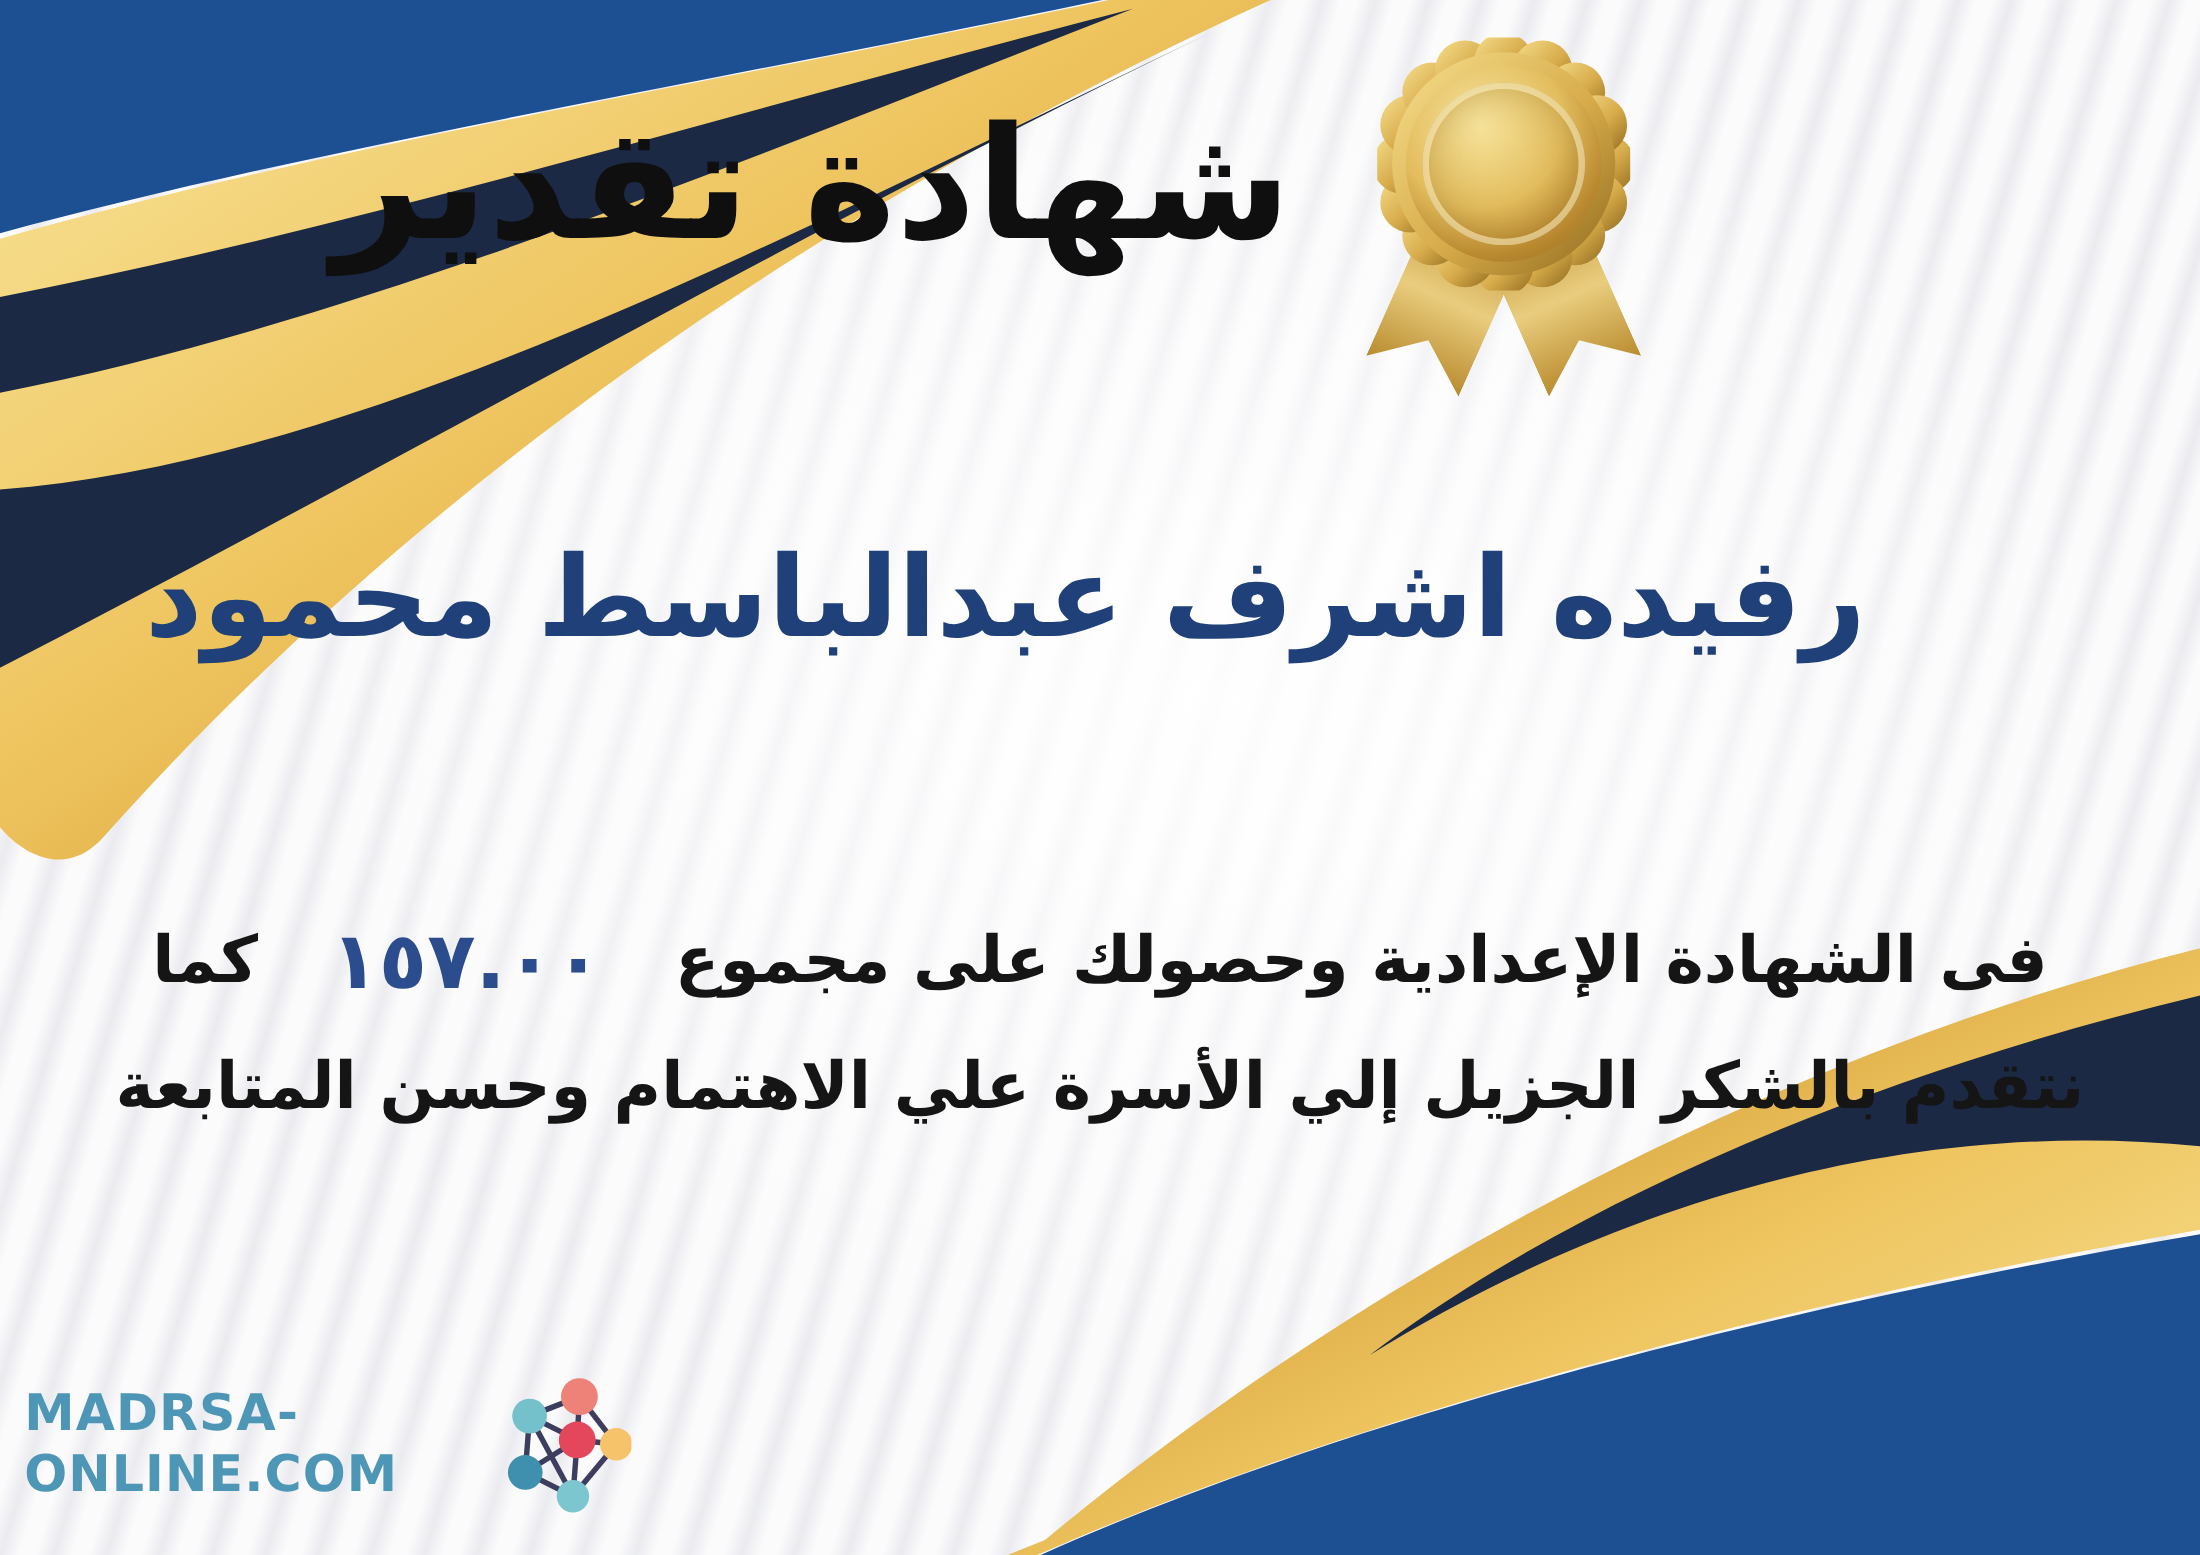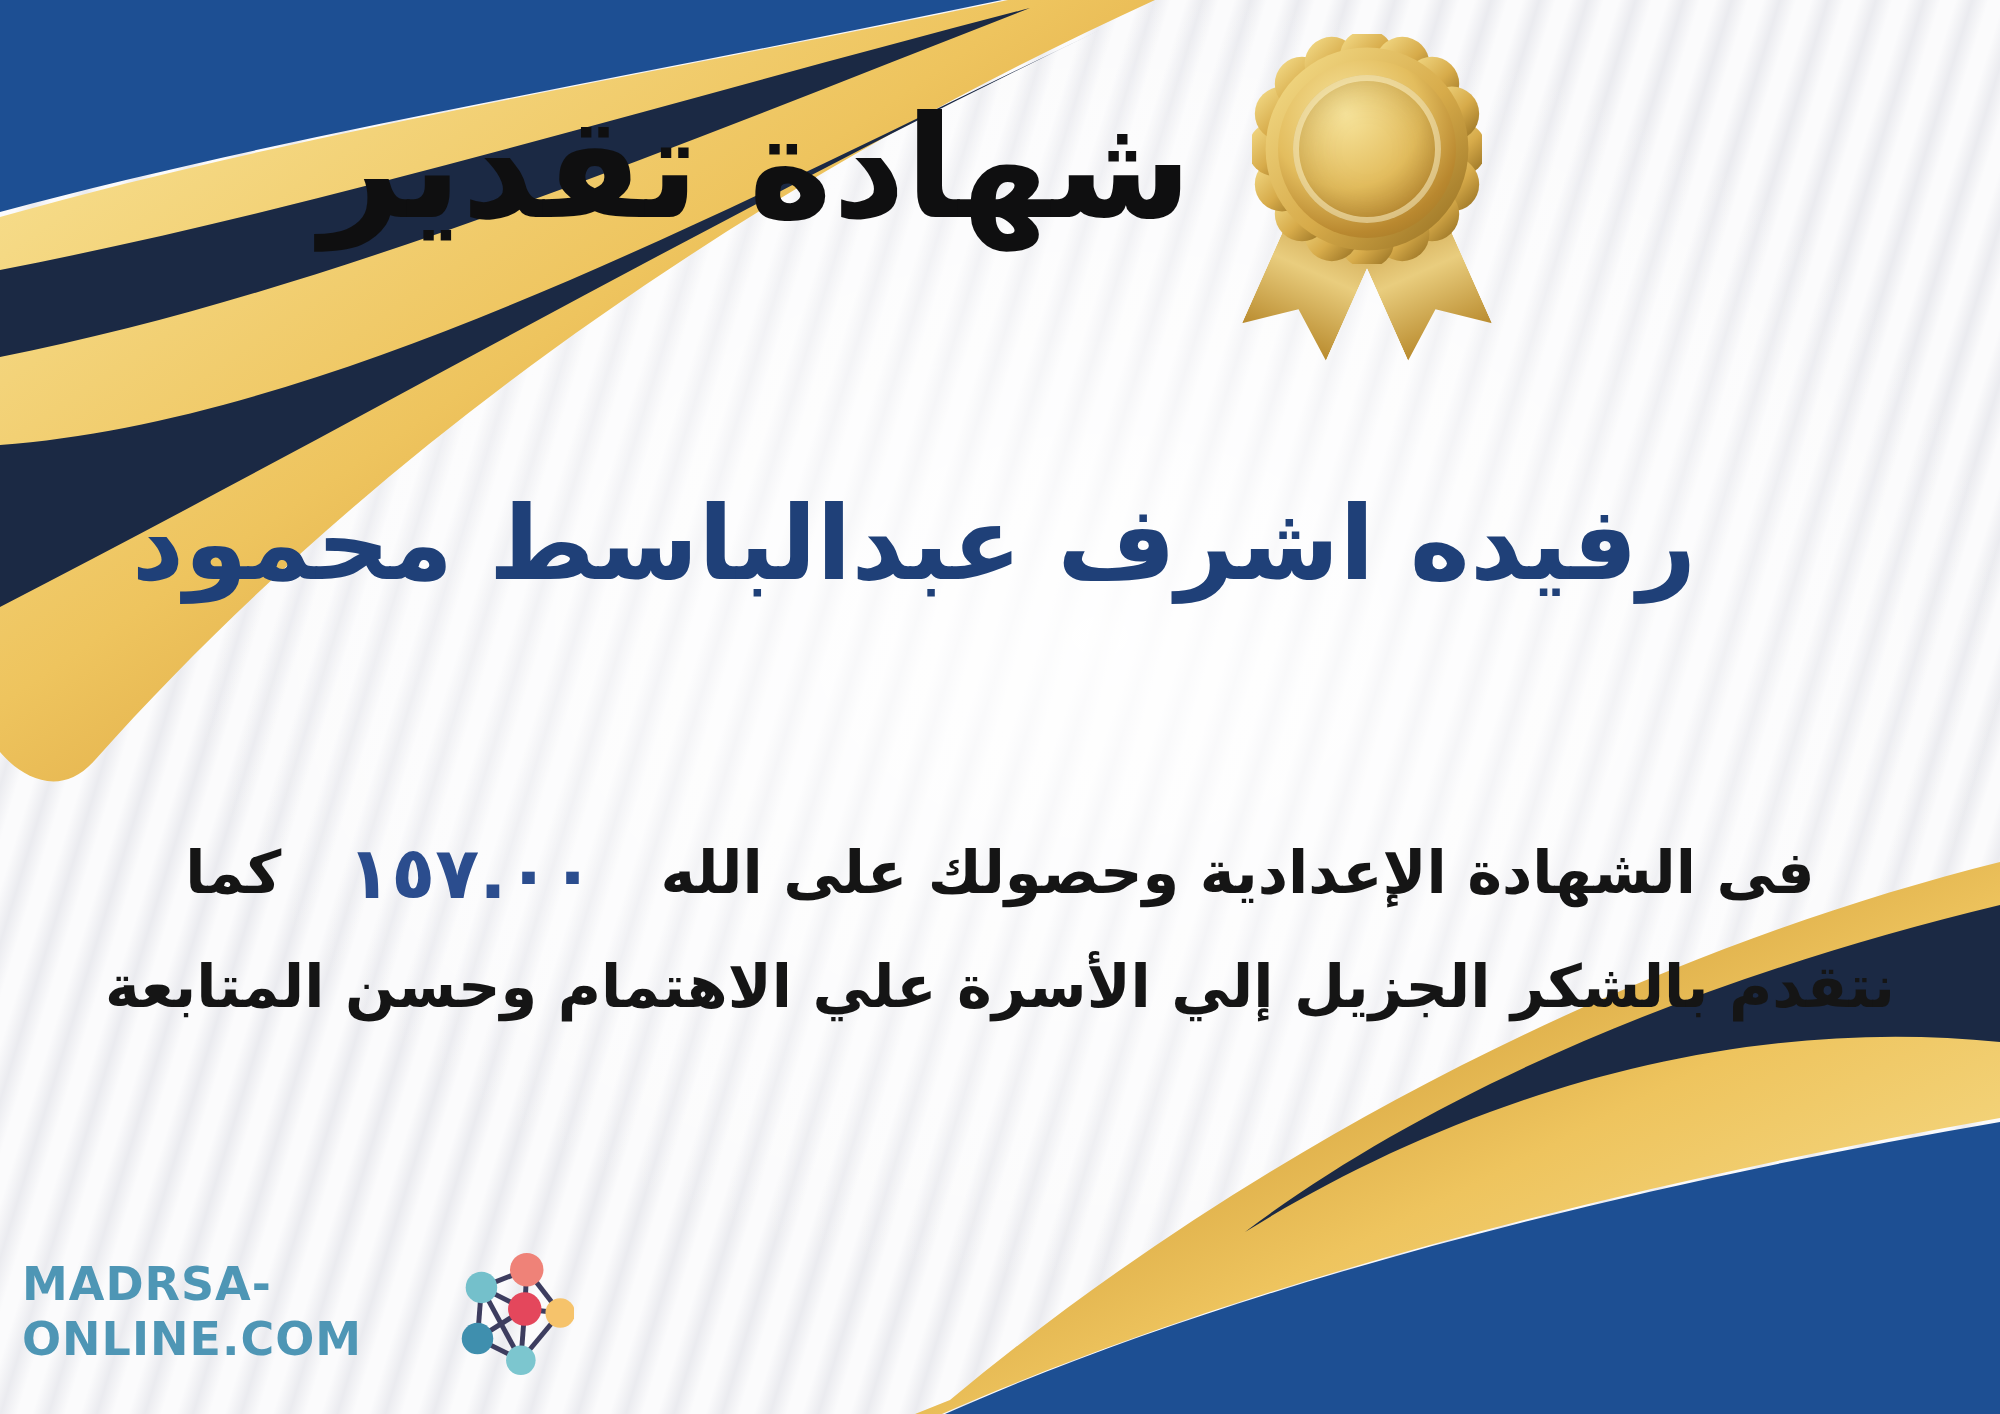--- a/index.html
+++ b/index.html
@@ -10,21 +10,21 @@
     background-image:
       radial-gradient(ellipse at 55% 45%, rgba(255,255,255,.9) 0%, rgba(255,255,255,0) 60%),
       repeating-linear-gradient(107deg,
         rgba(221,222,229,.55) 0px, rgba(255,255,255,0) 16px,
         rgba(255,255,255,0) 30px, rgba(221,222,229,.55) 46px);
   }
   svg.decor{position:absolute; inset:0; z-index:1; pointer-events:none;}
 
   
   .title{
-    position:absolute; top:86px; left:256px; width:1000px; z-index:3;
+    position:absolute; top:86px; left:238px; width:1000px; z-index:3;
     text-align:center; font-size:142px; font-weight:600; color:#0f0f10; line-height:1.15;
   }
   .name{
     position:absolute; top:478px; left:74px; width:1680px; z-index:3;
     text-align:center; font-size:102px; font-weight:700; color:#1f4078; line-height:1.3;
   }
   .body-line{
     position:absolute; left:40px; width:1920px; z-index:3;
     text-align:center; font-size:59px; font-weight:600; color:#151515; line-height:1.4;
   }
@@ -127,21 +127,21 @@
     <div class="medal-ring"></div>
     <div class="medal-face"></div>
   </div>
 
   <div class="title" dir="rtl">شهادة تقدير</div>
 
   <div class="name" dir="rtl">رفيده اشرف عبدالباسط محمود</div>
 
 
   <div class="body-line line2" dir="rtl">
-    <span>فى الشهادة الإعدادية وحصولك على الله</span>
+    <span>فى الشهادة الإعدادية وحصولك على مجموع</span>
     <span class="score">١٥٧.٠٠</span>
     <span>كما</span>
   </div>
 
   <div class="body-line line3" dir="rtl">نتقدم  بالشكر الجزيل إلي الأسرة علي الاهتمام وحسن المتابعة</div>
 
 
   <div class="logo">
     <div class="logo-text">
       <div class="logo-domain">MADRSA-ONLINE.COM</div>

